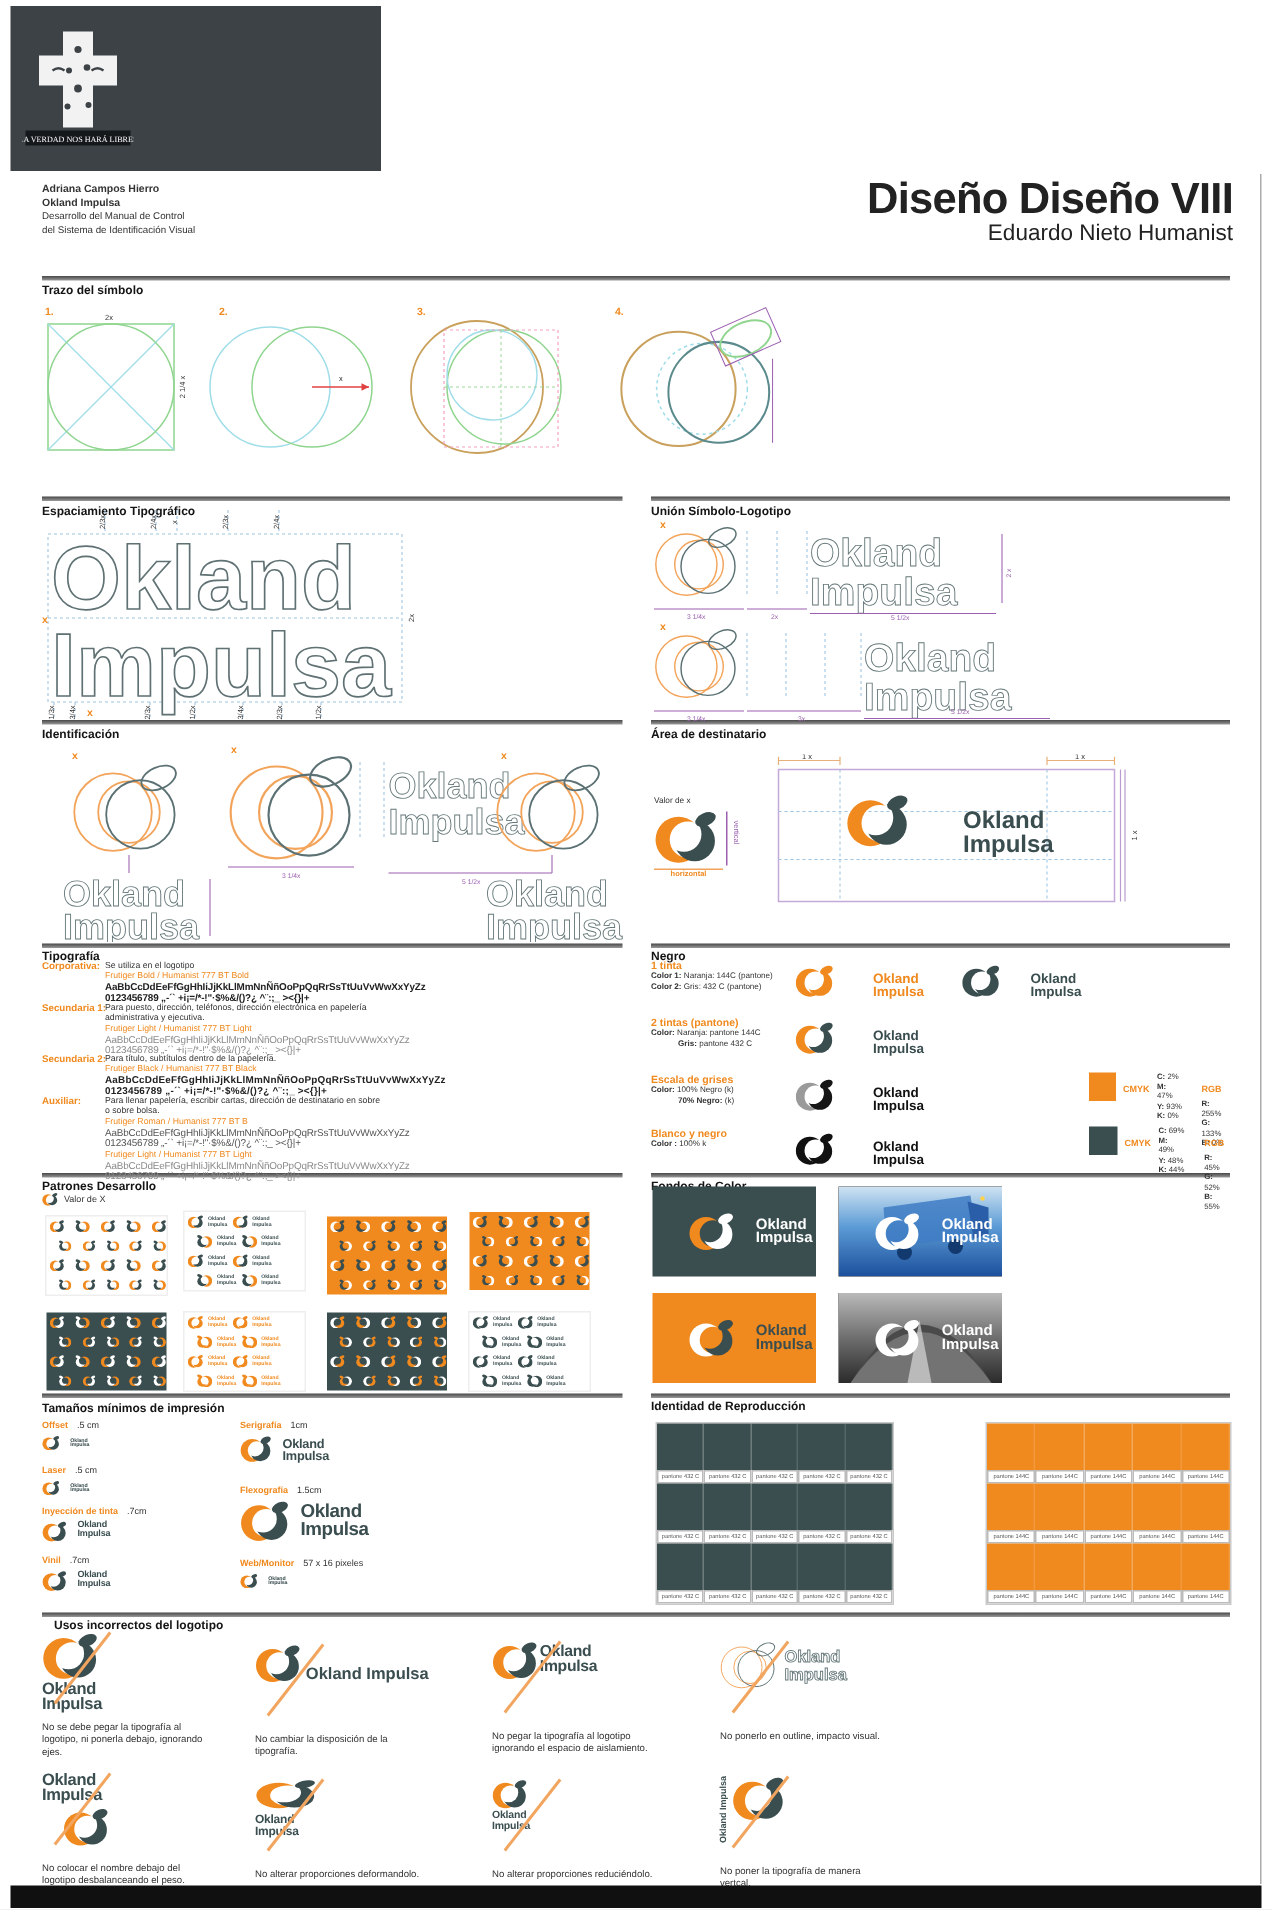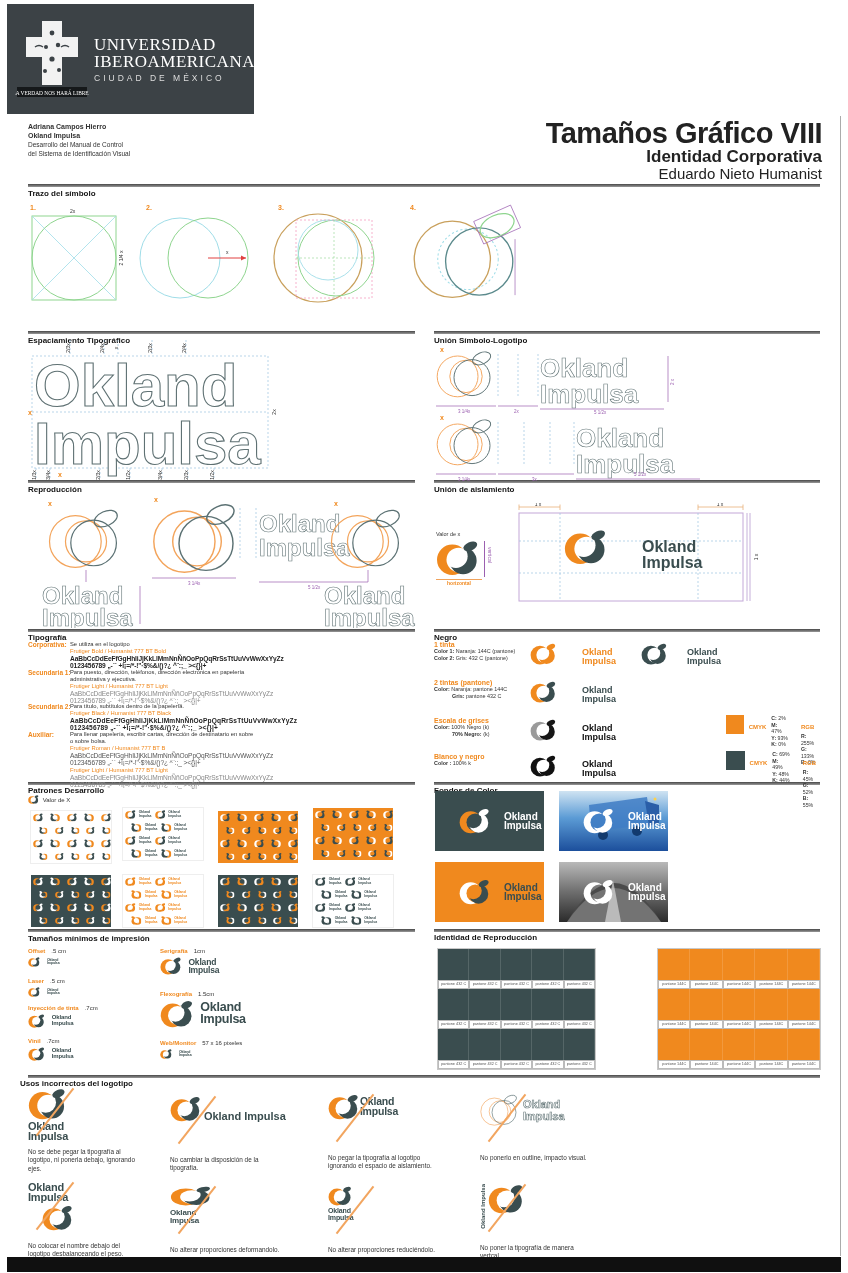--- a/index.html
+++ b/index.html
@@ -113,70 +113,64 @@
           <circle cx="31" cy="32" r="2"></circle>
           <circle cx="43" cy="30" r="2.2"></circle>
         <circle cx="37" cy="44" r="2.6"></circle>
           <circle cx="30" cy="56" r="2"></circle>
           <circle cx="44" cy="55" r="2"></circle>
         <path d="M20 32 q4 -3 8 0 M46 32 q4 -3 8 0" stroke="#3C4246" stroke-width="1.5" fill="none"></path>
       </g>
       <rect x="2" y="72" width="70" height="10" fill="#15181a"></rect>
       <text x="37" y="79.5" text-anchor="middle" font-size="5.4" fill="#fff" font-family="Liberation Serif,serif">LA VERDAD NOS HARÁ LIBRES</text>
     </svg>
-    <div class="univ">
-      <div class="u1">UNIVERSIDAD</div>
-      <div class="u2">IBEROAMERICANA</div>
-      <div class="u3">CIUDAD DE MÉXICO</div>
-    </div>
   </div>
 
   <div class="abs author">
     <div class="b">Adriana Campos Hierro</div>
     <div class="b">Okland Impulsa</div>
     <div>Desarrollo del Manual de Control</div>
     <div>del Sistema de Identificación Visual</div>
   </div>
 
   <div class="abs course">
-    <div class="t1">Tamaños Gráfico VIII</div>
-    <div class="t2">Identidad Corporativa</div>
+    <div class="t1">Diseño Diseño VIII</div>
     <div class="t3">Eduardo Nieto Humanist</div>
   </div>
 
   <div class="abs rule" style="left:28px;top:184px;width:792px"></div>
   <div class="abs stitle" style="left:28px;top:189px">Trazo del símbolo</div>
 
   <div class="abs rule" style="left:28px;top:331px;width:387px"></div>
   <div class="abs rule" style="left:434px;top:331px;width:386px"></div>
   <div class="abs stitle" style="left:28px;top:336px">Espaciamiento Tipográfico</div>
   <div class="abs stitle" style="left:434px;top:336px">Unión Símbolo-Logotipo</div>
 
   <div class="abs rule" style="left:28px;top:480px;width:387px"></div>
   <div class="abs rule" style="left:434px;top:480px;width:386px"></div>
-  <div class="abs stitle" style="left:28px;top:485px">Reproducción</div>
-  <div class="abs stitle" style="left:434px;top:485px">Unión de aislamiento</div>
+  <div class="abs stitle" style="left:28px;top:485px">Identificación</div>
+  <div class="abs stitle" style="left:434px;top:485px">Área de destinatario</div>
 
   <div class="abs rule" style="left:28px;top:629px;width:387px"></div>
   <div class="abs rule" style="left:434px;top:629px;width:386px"></div>
   <div class="abs stitle" style="left:28px;top:633px">Tipografía</div>
   <div class="abs stitle" style="left:434px;top:633px">Negro</div>
 
   <div class="abs rule" style="left:28px;top:782px;width:387px"></div>
   <div class="abs rule" style="left:434px;top:782px;width:386px"></div>
   <div class="abs stitle" style="left:28px;top:786px">Patrones Desarrollo</div>
   <div class="abs stitle" style="left:434px;top:786px">Fondos de Color</div>
 
   <div class="abs rule" style="left:28px;top:929px;width:387px"></div>
   <div class="abs rule" style="left:434px;top:929px;width:386px"></div>
   <div class="abs stitle" style="left:28px;top:934px">Tamaños mínimos de impresión</div>
   <div class="abs stitle" style="left:434px;top:933px">Identidad de Reproducción</div>
 
   <div class="abs rule" style="left:28px;top:1075px;width:792px"></div>
-  <div class="abs stitle" style="left:20px;top:1079px">Usos incorrectos  del logotipo</div>
+  <div class="abs stitle" style="left:36px;top:1079px">Usos incorrectos  del logotipo</div>
 
   <svg class="abs" style="left:28px;top:200px" width="792" height="128" viewBox="0 0 792 128">
 
     <text x="2" y="10" class="xmark">1.</text>
     <rect x="4" y="16" width="84" height="84" fill="none" stroke="#8FD58F" stroke-width="1"></rect>
     <line x1="4" y1="16" x2="88" y2="100" stroke="#9FDDE8" stroke-width=".8"></line>
     <line x1="88" y1="16" x2="4" y2="100" stroke="#9FDDE8" stroke-width=".8"></line>
     <circle cx="46" cy="58" r="42" fill="none" stroke="#8FD58F" stroke-width="1"></circle>
     <text x="42" y="13" class="tinytxt">2x</text>
     <text x="95" y="58" class="tinytxt" transform="rotate(-90 95 58)" text-anchor="middle">2 1/4 x</text>

